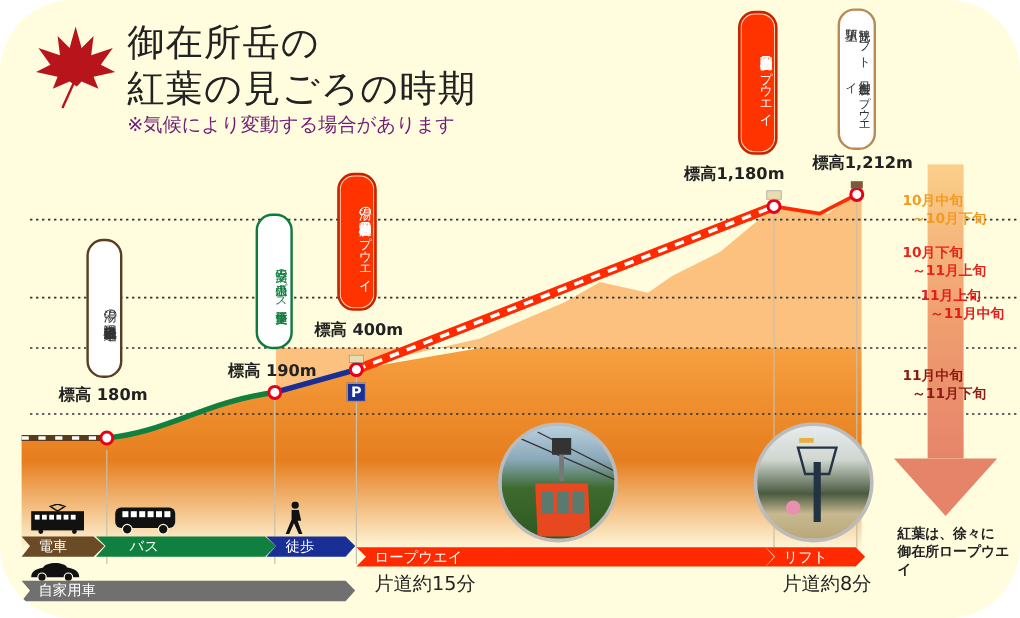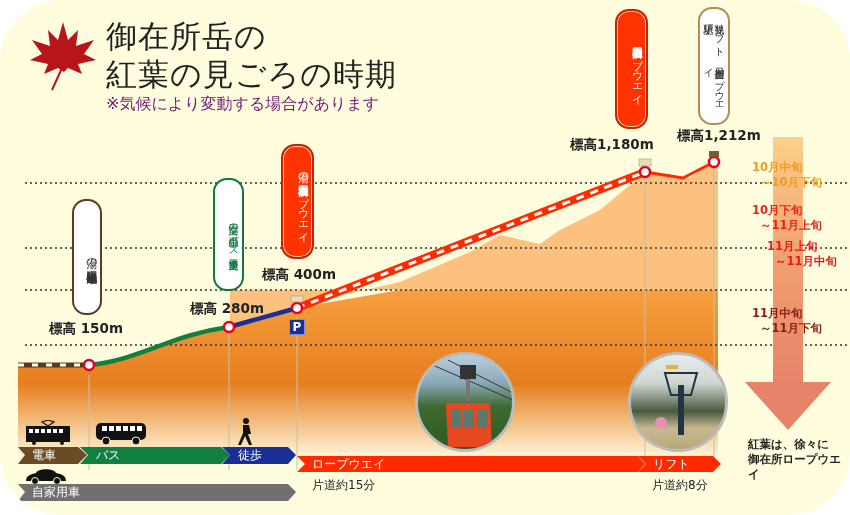--- a/index.html
+++ b/index.html
@@ -21,21 +21,21 @@
       letter-spacing: 0;
     }
     .vlabel span { display: block; }
     .vl-brown { border: 2px solid #5a3d22; background: #fff; color: #333; }
     .vl-green { border: 2px solid #0f7a3d; background: #fff; color: #0f7a3d; }
     .vl-red { background: #ff3300; color: #fff; border: 2px solid #c52400; box-shadow: 0 0 0 1px #ffd0b0 inset; }
     .vl-cream { border: 2px solid #b78a56; background: #fff; color: #333; }
     .elev { font-size: 13.5px; color: #222; font-weight: normal; white-space: nowrap; }
     .season { font-size: 11.5px; font-weight: bold; line-height: 15px; white-space: nowrap; }
     .bar { position: absolute; height: 16px; color: #fff; font-size: 12px; line-height: 17px; padding-left: 12px; }
-    .dur { font-size: 12px; color: #222; }
+    .dur { font-size: 16px; color: #222; }
     .footnote { font-size: 11.5px; font-weight: bold; color: #222; line-height: 15px; }
     .icon svg { display: block; }
   </style>
 </head>
 <body>
 
 <div class="canvas">
 
   <svg class="abs" style="left:0;top:0" width="850" height="515" viewBox="0 0 850 515">
     <defs>
@@ -128,22 +128,22 @@
   </div>
   <div class="vlabel vl-red" style="left:615px;top:9px;height:120px;width:33px;font-size:10.5px;line-height:11px;">
     <span>御在所ロープウエイ</span>
     <span>山上公園駅</span>
   </div>
   <div class="vlabel vl-cream" style="left:698px;top:7px;height:118px;width:32px;font-size:10px;line-height:11px;">
     <span>御在所ロープウエイ</span>
     <span>観光リフト 頂上駅</span>
   </div>
 
-  <div class="abs elev" style="left:49px;top:320px;font-weight:bold;">標高 150m</div>
-  <div class="abs elev" style="left:190px;top:300px;font-weight:bold;">標高 280m</div>
+  <div class="abs elev" style="left:49px;top:320px;font-weight:bold;">標高 180m</div>
+  <div class="abs elev" style="left:190px;top:300px;font-weight:bold;">標高 190m</div>
   <div class="abs elev" style="left:262px;top:266px;font-weight:bold;">標高 400m</div>
   <div class="abs elev" style="left:570px;top:136px;font-weight:bold;">標高1,180m</div>
   <div class="abs elev" style="left:677px;top:127px;font-weight:bold;">標高1,212m</div>
 
   <div class="abs" style="left:289px;top:319px;width:16px;height:16px;background:#1a2f96;border:1px solid #8090d0;color:#fff;font-weight:bold;font-size:12px;line-height:14px;text-align:center;">P</div>
 
   <div class="abs season" style="left:752px;top:160px;color:#f39a1e;">
     <div>10月中旬</div>
     <div style="padding-left:8px;">～10月下旬</div>
   </div>
@@ -233,21 +233,21 @@
 
   <svg class="abs" style="left:0;top:0" width="850" height="515" viewBox="0 0 850 515">
     <polygon points="18,447 78,447 87,455 78,464 18,464 25,455" fill="#6b4a26"></polygon>
     <polygon points="80,447 221,447 230,455 221,464 80,464 88,455" fill="#0f8040"></polygon>
     <polygon points="222,447 288,447 296,455 288,464 222,464 230,455" fill="#1a2f96"></polygon>
     <polygon points="18,484 288,484 296,492 288,501 18,501 25,492" fill="#707070"></polygon>
     <polygon points="297,456 638,456 645,464 638,472 297,472 305,464" fill="#ff2a00"></polygon>
     <polygon points="638,456 713,456 721,464 713,472 638,472 646,464" fill="#ff2a00"></polygon>
   </svg>
   <div class="bar abs" style="left:20px;top:447px;">電車</div>
-  <div class="bar abs" style="left:84px;top:447px;text-align:right;">バス</div>
+  <div class="bar abs" style="left:96px;top:447px;text-align:right;">バス</div>
   <div class="bar abs" style="left:226px;top:447px;">徒歩</div>
   <div class="bar abs" style="left:20px;top:484px;">自家用車</div>
   <div class="bar abs" style="left:300px;top:456px;height:16px;line-height:16px;">ロープウエイ</div>
   <div class="bar abs" style="left:641px;top:456px;height:16px;line-height:16px;">リフト</div>
   <div class="abs dur" style="left:312px;top:477px;">片道約15分</div>
   <div class="abs dur" style="left:652px;top:477px;text-align:center;">片道約8分</div>
 
 </div>
 
 </body></html>

